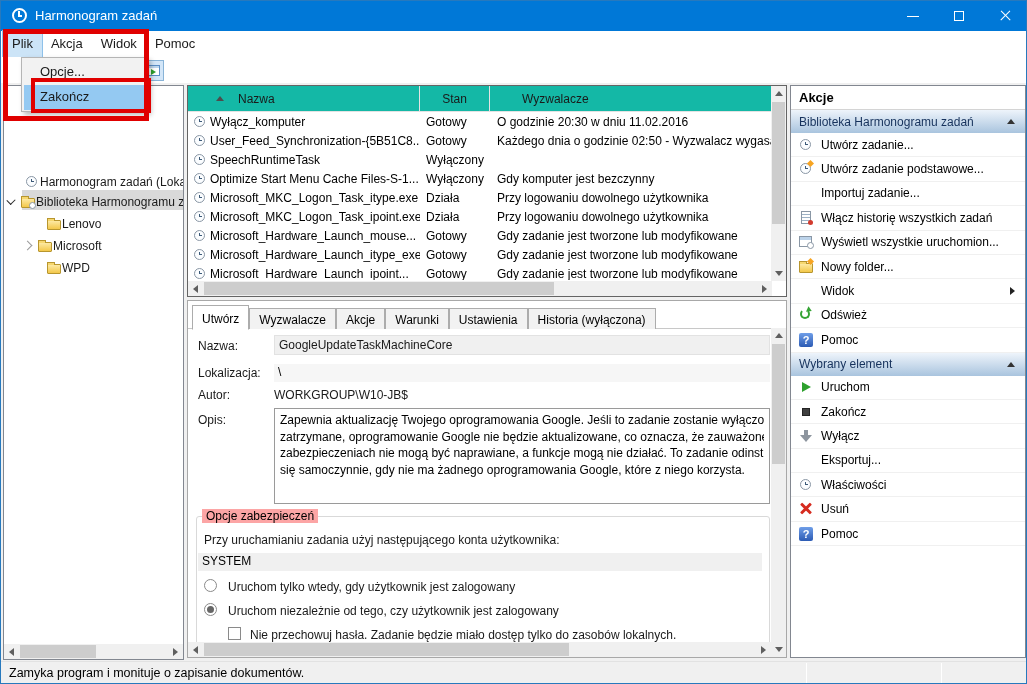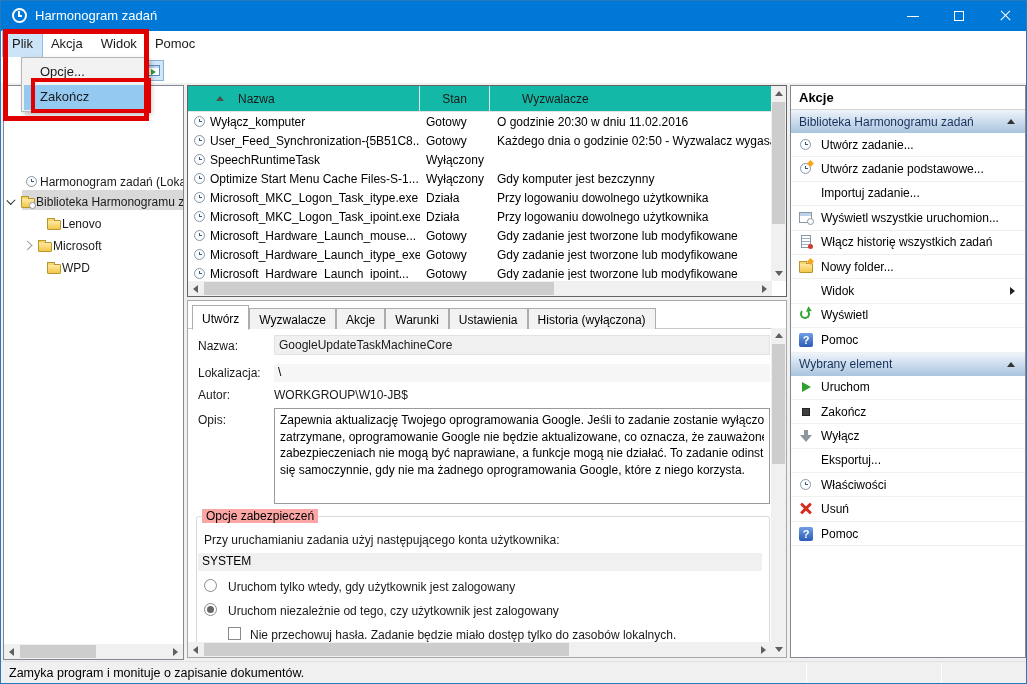--- a/index.html
+++ b/index.html
@@ -423,34 +423,34 @@
         </span>
       <span>Utwórz zadanie podstawowe...</span>
     </div>
     <div class="ap-item">
       <span class="icbox"></span>
       <span>Importuj zadanie...</span>
     </div>
     <div class="ap-item">
       <span class="icbox">
           <span class="ic">
+            <span class="doc"></span>
+            <span class="dot"></span>
+          </span>
+        </span>
+      <span>Włącz historię wszystkich zadań</span>
+    </div>
+    <div class="ap-item">
+      <span class="icbox">
+          <span class="ic">
             <span class="grid"></span>
             <span class="mini-c"></span>
           </span>
         </span>
       <span>Wyświetl wszystkie uruchomion...</span>
-    </div>
-    <div class="ap-item">
-      <span class="icbox">
-          <span class="ic">
-            <span class="doc"></span>
-            <span class="dot"></span>
-          </span>
-        </span>
-      <span>Włącz historię wszystkich zadań</span>
     </div>
     <div class="ap-item">
       <span class="icbox">
           <span class="ic">
             <span class="f"></span>
             <span class="spark"></span>
           </span>
         </span>
       <span>Nowy folder...</span>
     </div>
@@ -459,21 +459,21 @@
       <span>Widok</span>
       <span class="sub"></span>
     </div>
     <div class="ap-item">
       <span class="icbox">
           <span class="ic">
             <span class="ring"></span>
             <span class="ring-tip"></span>
           </span>
         </span>
-      <span>Wyświetl</span>
+      <span>Odśwież</span>
     </div>
     <div class="ap-item">
       <span class="icbox">
           <span class="ic help"></span>
         </span>
       <span>Pomoc</span>
     </div>
     <div class="ap-sec">
       <span>Wybrany element</span>
       <span class="tri"></span>

